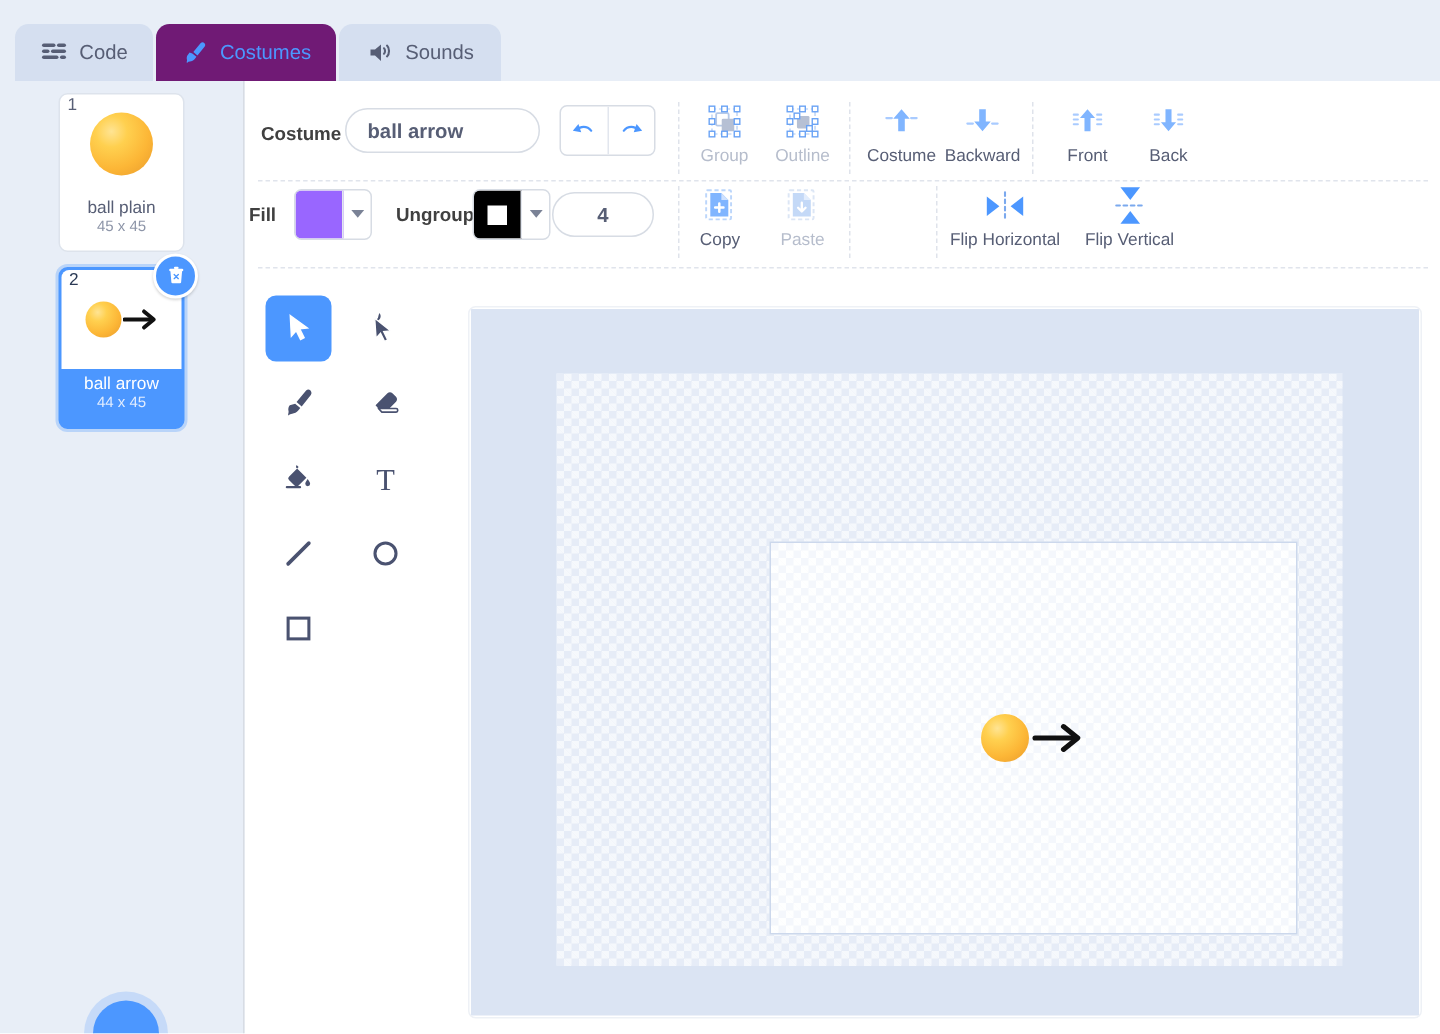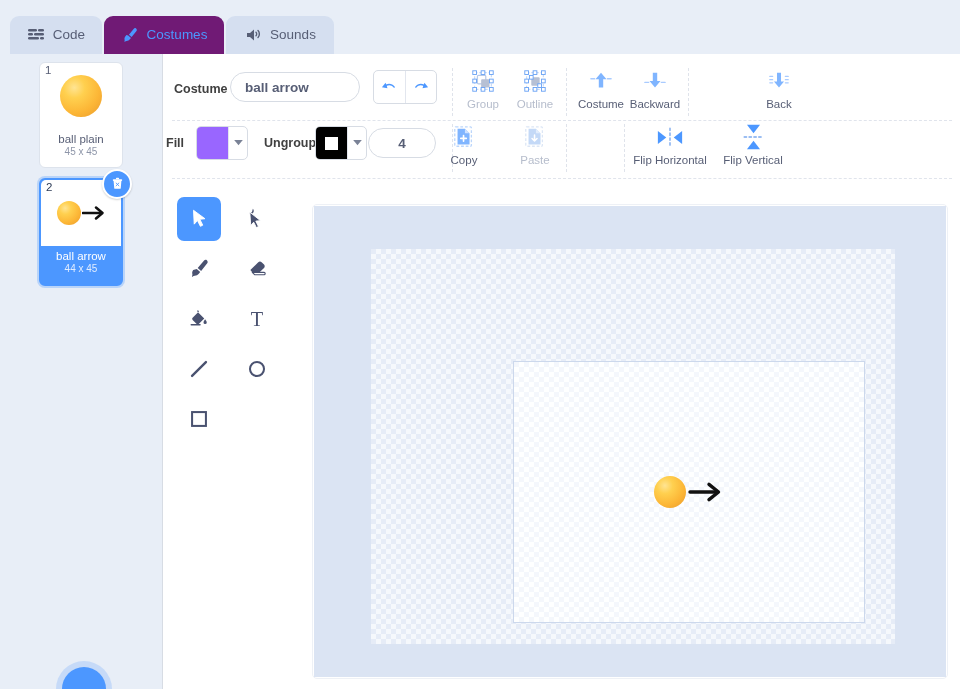--- a/index.html
+++ b/index.html
@@ -628,20 +628,31 @@
           <svg viewBox="0 0 26 24" width="24" height="22">
             <path d="M13 19l-6-7h3.6V3h4.8v9H19z" fill="#80b5ff"></path>
             <path d="M2 13.5h4M20 13.5h4" stroke="#a9cbff" stroke-width="1.6" stroke-linecap="round"></path>
           </svg>
         </span>
         <span class="cap">Backward</span>
       </div>
 
       <div class="dashed-v" style="left:524px; top:4px; height:48px;"></div>
 
+      <div class="iconbtn" style="left:530px;">
+        <span class="ico">
+          <svg viewBox="0 0 26 24" width="24" height="22">
+            <path d="M13 3l5.5 6.5h-3.3V19h-4.4V9.5H7.5z" fill="#80b5ff"></path>
+            <g stroke="#a9cbff" stroke-width="1.5" stroke-linecap="round">
+              <path d="M3 7h3M3 10.5h3M3 14h3M20 7h3M20 10.5h3M20 14h3"></path>
+            </g>
+          </svg>
+        </span>
+        <span class="cap">Front</span>
+      </div>
 
       <div class="iconbtn" style="left:584px;">
         <span class="ico">
           <svg viewBox="0 0 26 24" width="24" height="22">
             <path d="M13 19l5.5-6.5h-3.3V3h-4.4v9.5H7.5z" fill="#80b5ff"></path>
             <g stroke="#a9cbff" stroke-width="1.5" stroke-linecap="round">
               <path d="M3 7h3M3 10.5h3M3 14h3M20 7h3M20 10.5h3M20 14h3"></path>
             </g>
           </svg>
         </span>
@@ -673,21 +684,21 @@
           <svg viewBox="0 0 10 7" width="9" height="6">
               <path d="M0 0h10L5 6z" fill="#7a8296"></path>
             </svg>
         </span>
       </div>
 
       <input class="text-input" id="stroke-width-input" type="text" value="4" style="">
 
       <div class="dashed-v" style="left:288px; top:4px; height:48px;"></div>
 
-      <div class="iconbtn" style="left:269px;">
+      <div class="iconbtn" style="left:285px;">
         <span class="ico">
           <svg viewBox="0 0 26 26" width="24" height="24">
             <rect x="3" y="2" width="18" height="21" rx="1" fill="none" stroke="#bcd6fb" stroke-width="1.4" stroke-dasharray="3 2"></rect>
             <path d="M6 4h8l5 5v12H6z" fill="#80b5ff"></path>
             <path d="M14 4v5h5" fill="#cfe2ff"></path>
             <path d="M12.5 11.5v6M9.5 14.5h6" stroke="#ffffff" stroke-width="1.8" stroke-linecap="round"></path>
           </svg>
         </span>
         <span class="cap">Copy</span>
       </div>

